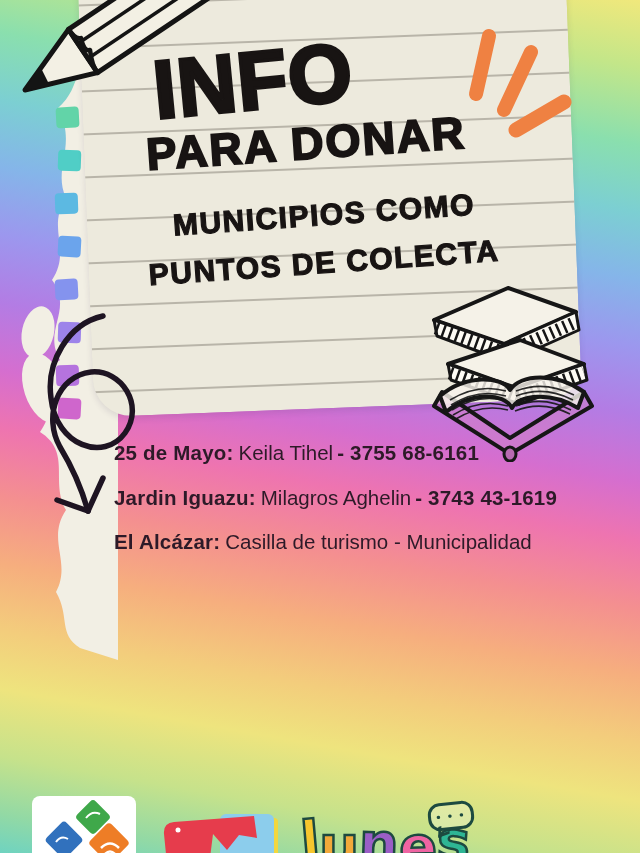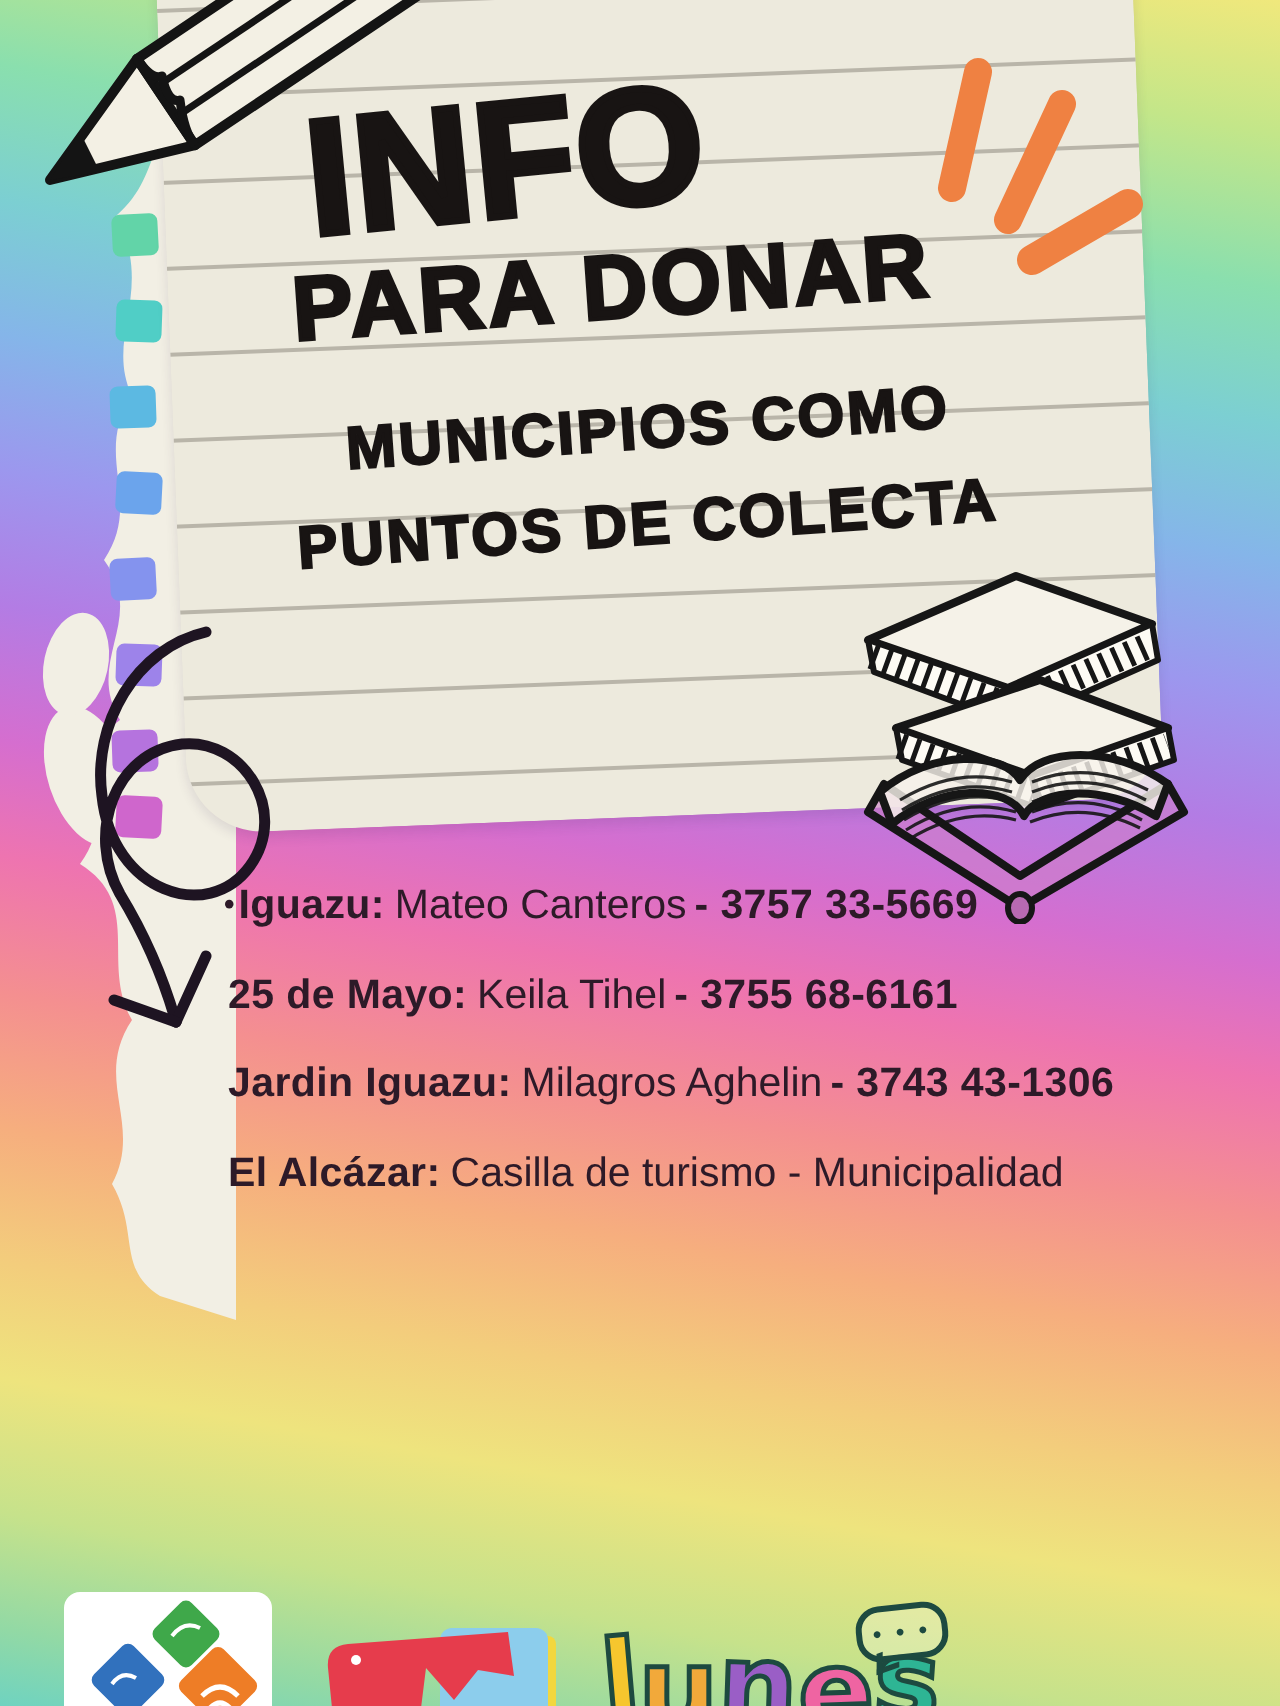--- a/index.html
+++ b/index.html
@@ -140,23 +140,22 @@
     <path d="M564,102 L516,130" stroke-width="15"></path>
   </g>
   <g stroke="#1e1422" stroke-width="5.5" stroke-linecap="round" fill="none">
     <path d="M103,316 C68,324 46,362 51,398 C56,446 104,462 125,433 C145,405 121,369 91,372 C57,376 43,417 60,447 C74,470 82,490 88,511"></path>
     <path d="M88,511 L103,478"></path>
     <path d="M88,511 L57,500"></path>
   </g>
 </svg>
 
 <div class="abs list">
-  <div class="entry"><span class="blt">•</span><span class="lbl">Iguazu:</span><span>Mateo Canteros</span><span class="ph">- 3757 33-5669</span></div>
   <div class="entry"><span class="blt"></span><span class="lbl">25 de Mayo:</span><span>Keila Tihel</span><span class="ph">- 3755 68-6161</span></div>
-  <div class="entry"><span class="blt"></span><span class="lbl">Jardin Iguazu:</span><span>Milagros Aghelin</span><span class="ph">- 3743 43-1306</span></div>
+  <div class="entry"><span class="blt"></span><span class="lbl">Jardin Iguazu:</span><span>Milagros Aghelin</span><span class="ph">- 3743 43-1619</span></div>
   <div class="entry"><span class="blt"></span><span class="lbl">El Alcázar:</span><span>Casilla de turismo - Municipalidad</span><span class="ph"></span></div>
 </div>
 
 <div class="abs logo-card">
   <svg width="104" height="70" viewBox="0 0 104 70">
     <rect x="18" y="30" width="28" height="28" rx="4" fill="#3171bd" transform="rotate(45 32 44)"></rect>
     <path d="M24,46 q5,-7 12,-3" stroke="#fff" stroke-width="2" fill="none"></path>
     <rect x="48" y="8" width="26" height="26" rx="4" fill="#3fa84a" transform="rotate(45 61 21)"></rect>
     <path d="M54,22 q6,-8 14,-4" stroke="#fff" stroke-width="2" fill="none"></path>
     <rect x="62" y="32" width="30" height="30" rx="4" fill="#ee7d26" transform="rotate(45 77 47)"></rect>

